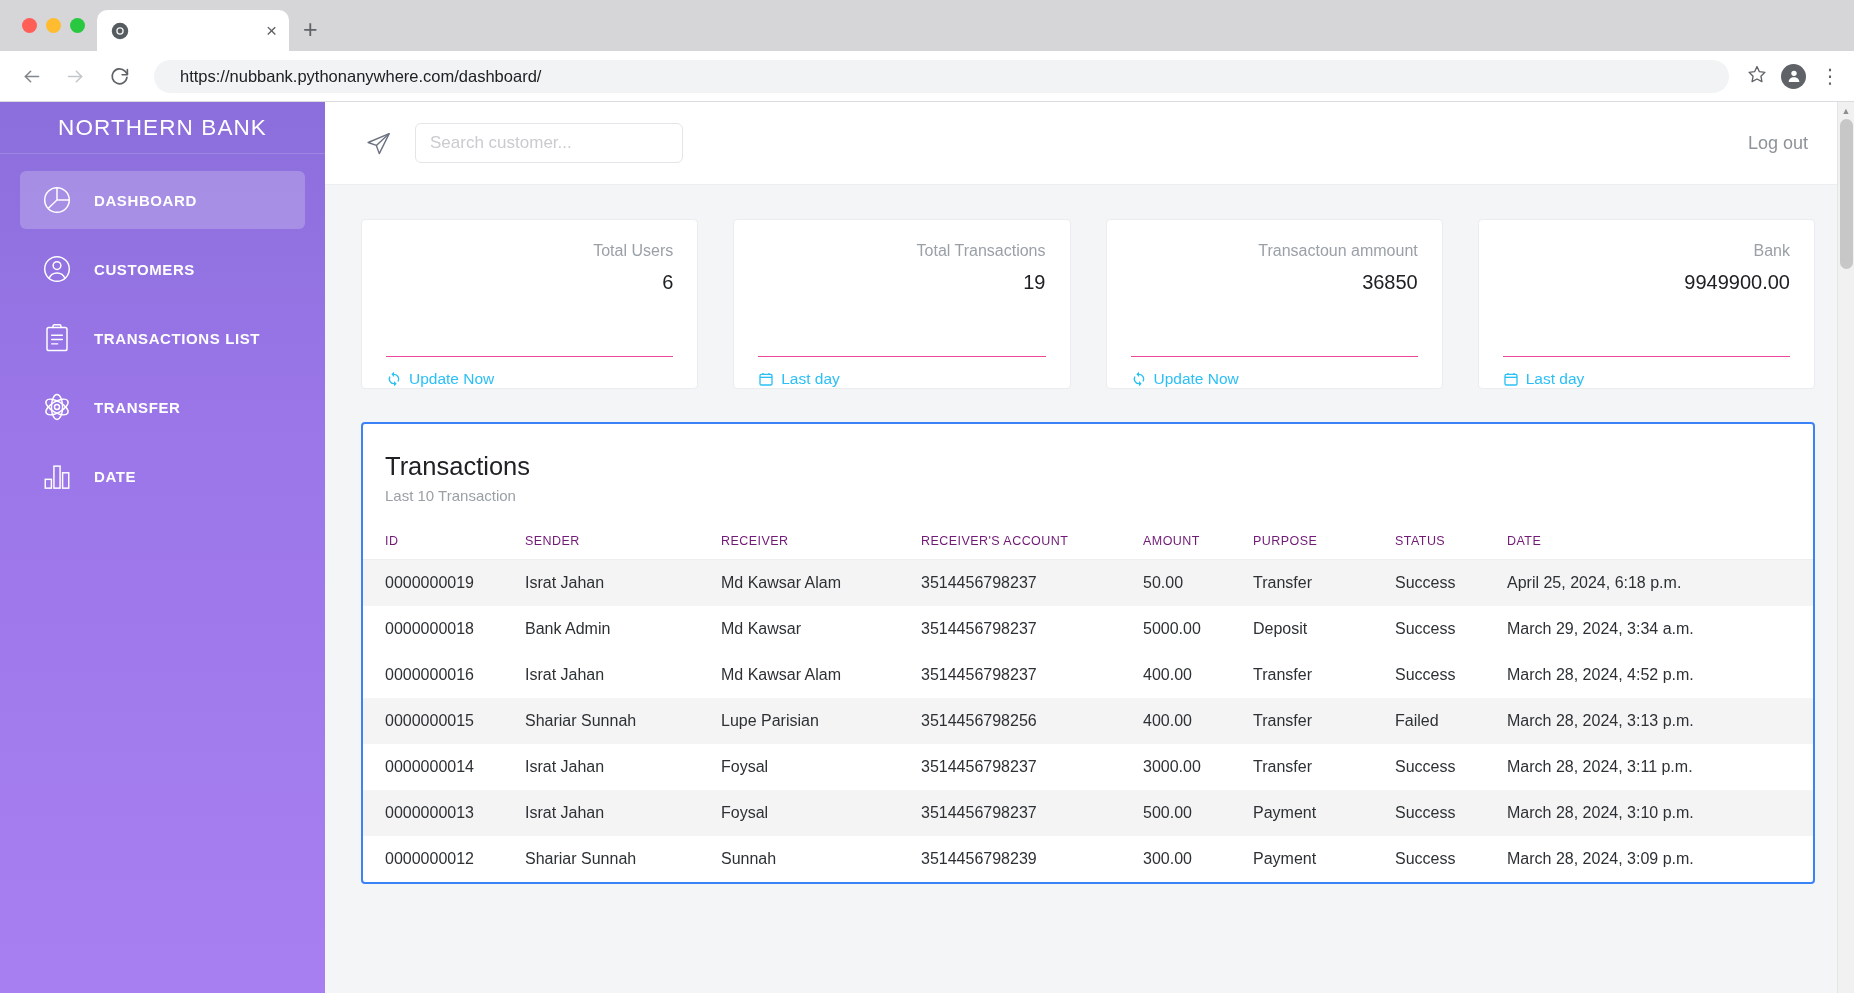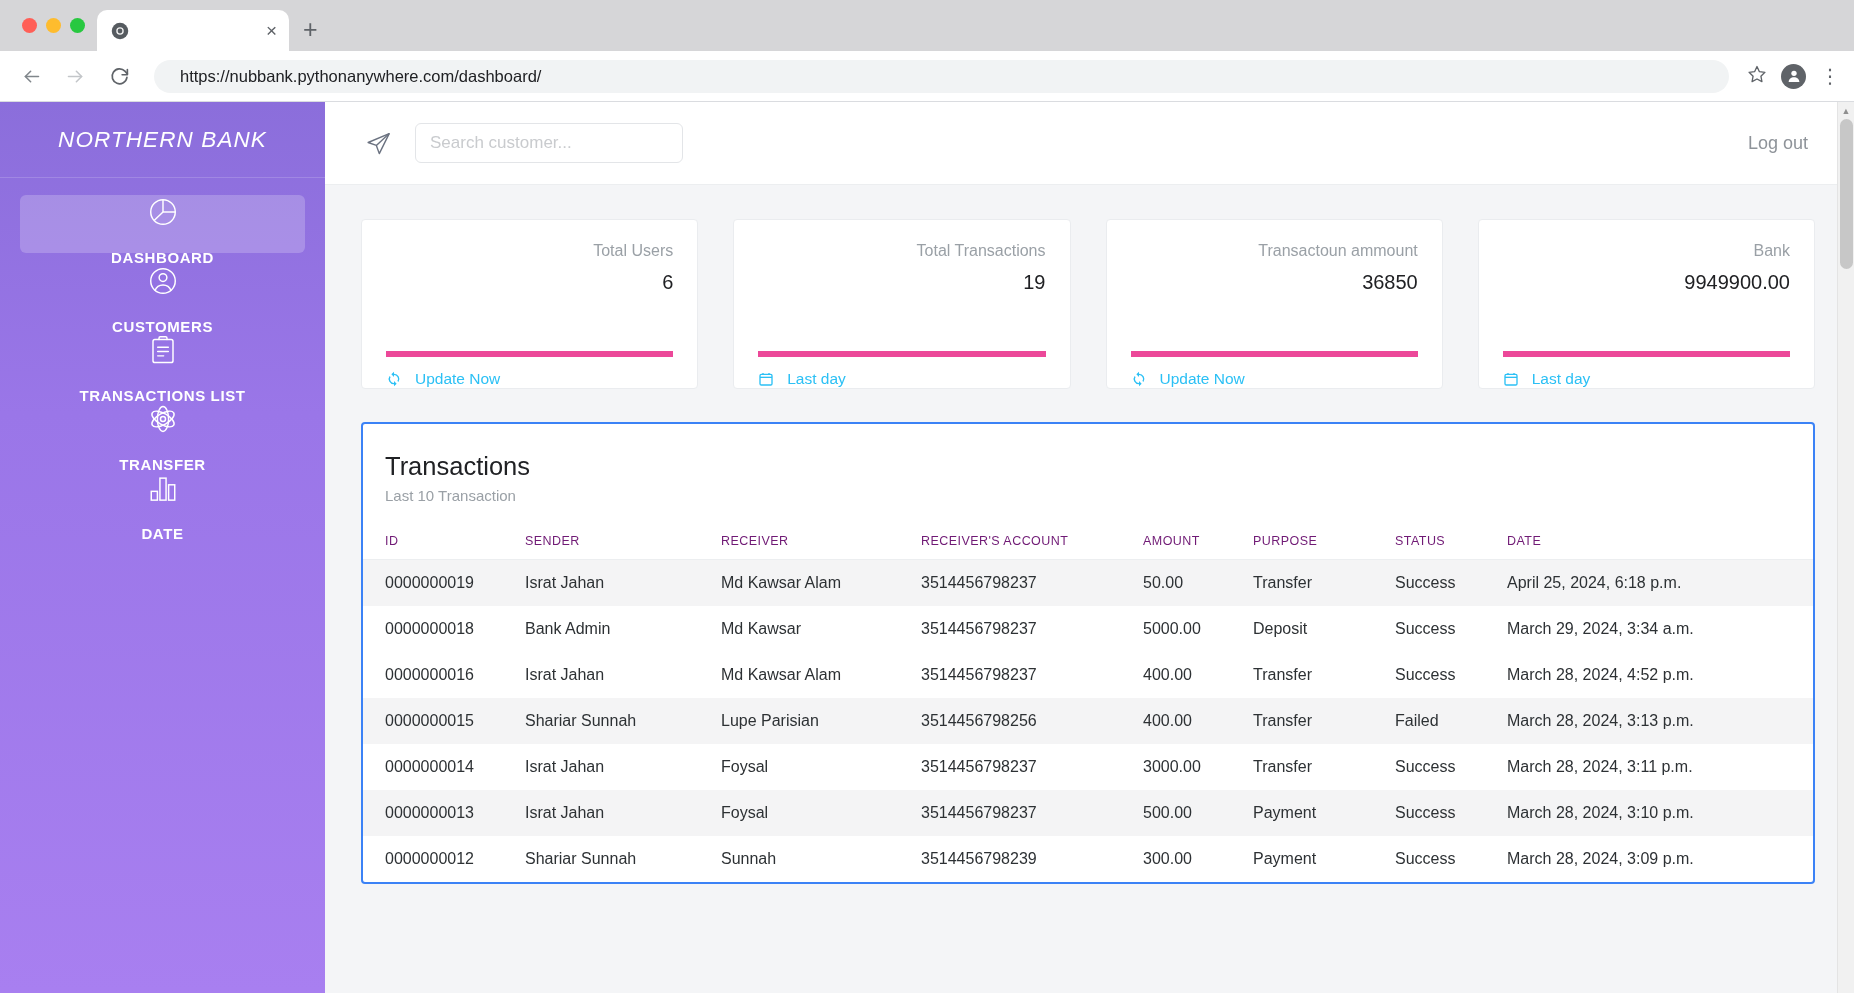--- a/index.html
+++ b/index.html
@@ -51,29 +51,28 @@
   
   .viewport { position: relative; width: 1854px; height: 891px; background: #f4f5f7; overflow: hidden; display: flex; }
 
   
   .sidebar {
     width: 325px; flex: 0 0 325px; height: 891px;
     background: linear-gradient(180deg, #8b6edb 0%, #9a76e8 35%, #a87ff0 100%);
     color: #fff; position: relative;
   }
   .brand {
-    height: 76px; display: flex; align-items: center; justify-content: center;
+    height: 52px; display: flex; align-items: center; justify-content: center;
     font-size: 22.5px; letter-spacing: 1.1px; font-weight: 400;
     border-bottom: 1px solid rgba(255,255,255,0.16);
-    font-style: italic;
   }
   .navlist { padding: 17px 20px 0 20px; }
   .navitem {
     display: flex; align-items: center; gap: 20px;
-    height: 58px; padding: 0 29px; border-radius: 6px; margin-bottom: 11px; flex-direction: column;
+    height: 58px; padding: 0 20px; border-radius: 6px; margin-bottom: 11px;
   }
   .navitem.active { background: rgba(255,255,255,0.21); }
   .navitem .ico { width: 34px; height: 34px; flex: 0 0 34px; display: flex; align-items: center; justify-content: center; }
   .navitem .lbl { font-size: 15px; font-weight: bold; letter-spacing: 0.6px; }
 
   
   .main { flex: 1; height: 891px; position: relative; overflow: hidden; background: #f4f5f7; }
 
   .topbar {
     height: 83px; background: #fff; display: flex; align-items: center;
@@ -93,21 +92,21 @@
 
   .content { padding: 34px 39px 0 36px; }
 
   .cards { display: flex; gap: 35px; }
   .card {
     flex: 1; background: #fff; border: 1px solid #eaecef; border-radius: 4px;
     padding: 22px 24px 0 24px; height: 170px; display: flex; flex-direction: column;
   }
   .card-label { font-size: 16px; color: #9aa0a6; text-align: right; }
   .card-value { font-size: 20px; color: #202124; text-align: right; margin-top: 11px; }
-  .card-foot { margin-top: auto; border-top: 6px solid #ec4899; padding: 13px 0 0 0; display: flex; align-items: center; gap: 13px; }
+  .card-foot { margin-top: auto; border-top: 1px solid #ec4899; padding: 13px 0 0 0; display: flex; align-items: center; gap: 7px; }
   .card-foot .link { color: #2bc0f5; font-size: 15.5px; }
   .card-foot .fico { display: flex; align-items: center; }
 
   .panel {
     margin-top: 33px; background: #fff; border: 2px solid #3b82f6; border-radius: 4px;
     padding: 28px 0 0 0;
   }
   .panel-title { font-size: 25.5px; color: #202124; font-weight: 400; padding: 0 22px; }
   .panel-sub { font-size: 15px; color: #9aa0a6; margin-top: 6px; padding: 0 22px; }
 

